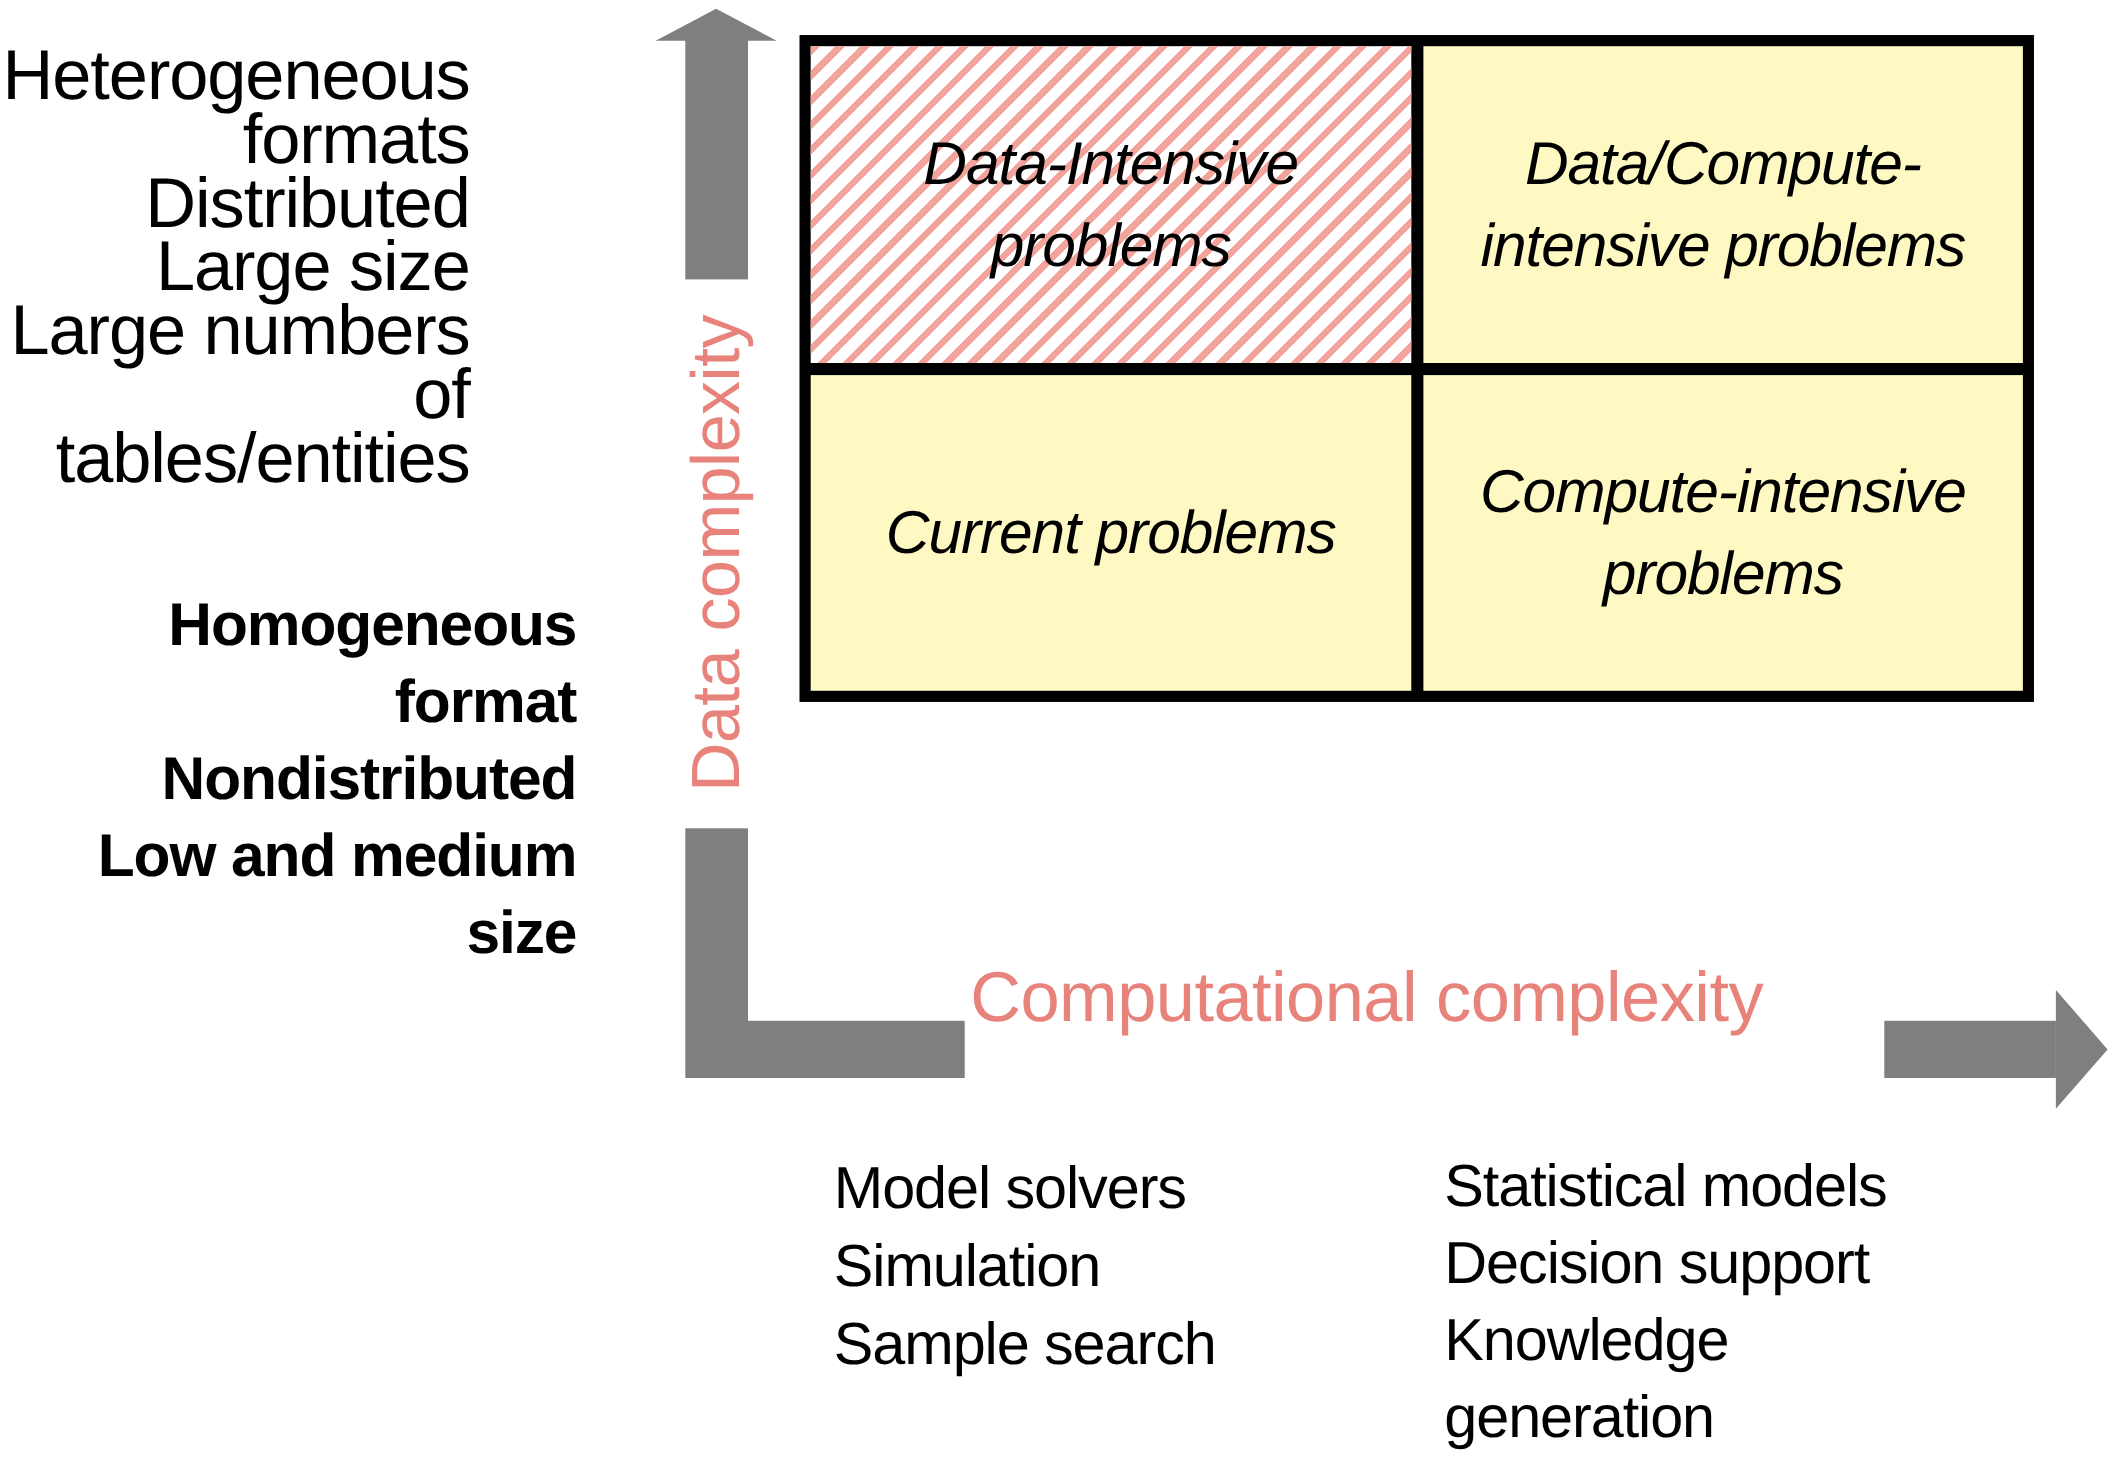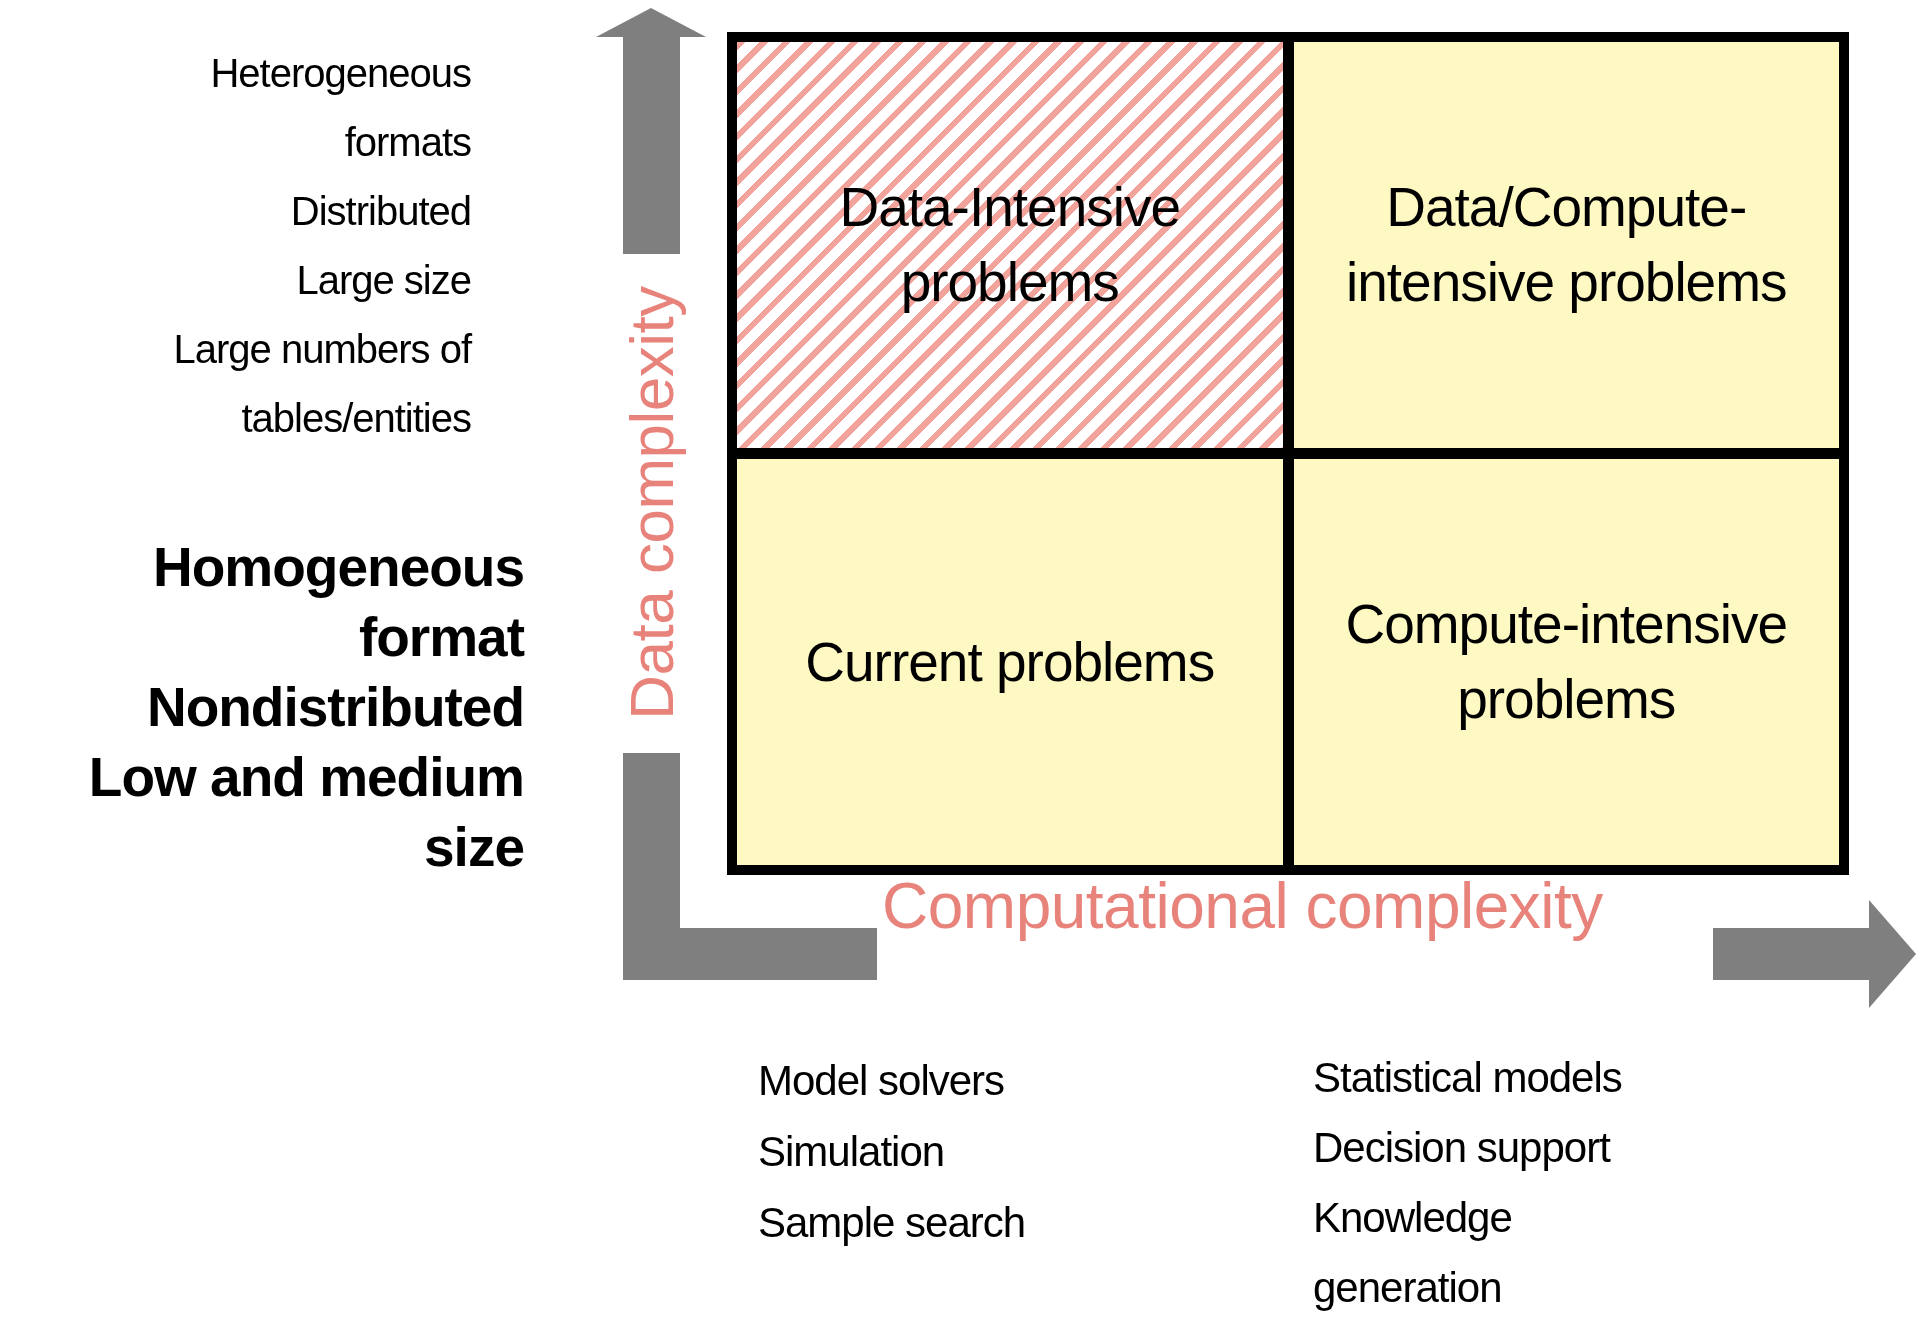--- a/index.html
+++ b/index.html
@@ -12,41 +12,41 @@
   body{
     width:1924px;height:1336px;position:relative;overflow:hidden;
     font-family:"Liberation Sans","DejaVu Sans",sans-serif;color:#000;
   }
   .abs{position:absolute;}
 
   
   .ylabels{
     text-align:right;letter-spacing:-1px;color:#000;white-space:pre-line;
   }
-  .ylabels.high{left:0;top:39px;width:427px;font-size:40px;line-height:69px;margin-left:44px;}
+  .ylabels.high{left:0;top:39px;width:427px;font-size:64px;line-height:58px;}
   .ylabels.low{left:12px;top:532px;width:512px;font-size:55px;line-height:70px;font-weight:bold;}
 
   
   .y-head{
     left:596px;top:8px;width:0;height:0;
     border-left:55px solid transparent;border-right:55px solid transparent;
     border-bottom:29px solid var(--arrow-gray);
   }
   .y-shaft-top{left:623px;top:36px;width:57px;height:218px;background:var(--arrow-gray);}
   .y-shaft-bottom{left:623px;top:753px;width:57px;height:227px;background:var(--arrow-gray);}
   .y-title{
     left:651px;top:503px;transform:translate(-50%,-50%) rotate(-90deg);
     font-size:62px;letter-spacing:-0.5px;color:var(--accent-red);white-space:nowrap;
   }
 
   
   .grid{
-    left:727px;top:32px;width:1122px;height:843px;box-sizing:border-box;
+    left:727px;top:32px;width:1122px;height:606px;box-sizing:border-box;
     border:10px solid var(--border-black);background:var(--border-black);
-    display:grid;grid-template-columns:1fr 1fr;grid-template-rows:1fr 1fr;gap:11px;
+    display:grid;grid-template-columns:1fr 1fr;grid-template-rows:1fr 1fr;gap:11px;font-style:italic;
   }
   .cell{
     background:#fef9c3;display:flex;align-items:center;justify-content:center;
     text-align:center;font-size:55px;line-height:75px;letter-spacing:-1px;
   }
   .cell .qlabel{white-space:pre-line;}
   .cell.hatched{
     background-color:#ffffff;
     background-image:repeating-linear-gradient(
       135deg,
@@ -61,21 +61,21 @@
     left:1869px;top:900px;width:0;height:0;
     border-top:54px solid transparent;border-bottom:54px solid transparent;
     border-left:47px solid var(--arrow-gray);
   }
   .x-title{
     left:882px;top:880px;height:52px;line-height:52px;
     font-size:64px;letter-spacing:-0.5px;color:var(--accent-red);white-space:nowrap;
   }
 
   
-  .xann{letter-spacing:-1px;color:#000;white-space:pre-line;font-size:42px;}
+  .xann{letter-spacing:-1px;color:#000;white-space:pre-line;font-size:54px;}
   .xann.low{left:758px;top:1045px;line-height:71px;}
   .xann.high{left:1313px;top:1043px;line-height:70px;}
 </style>
 </head>
 <body>
 
 <div class="abs" style="left:0;top:0;width:1924px;height:1336px;">
 
   <div class="abs ylabels high">Heterogeneous
 formats

